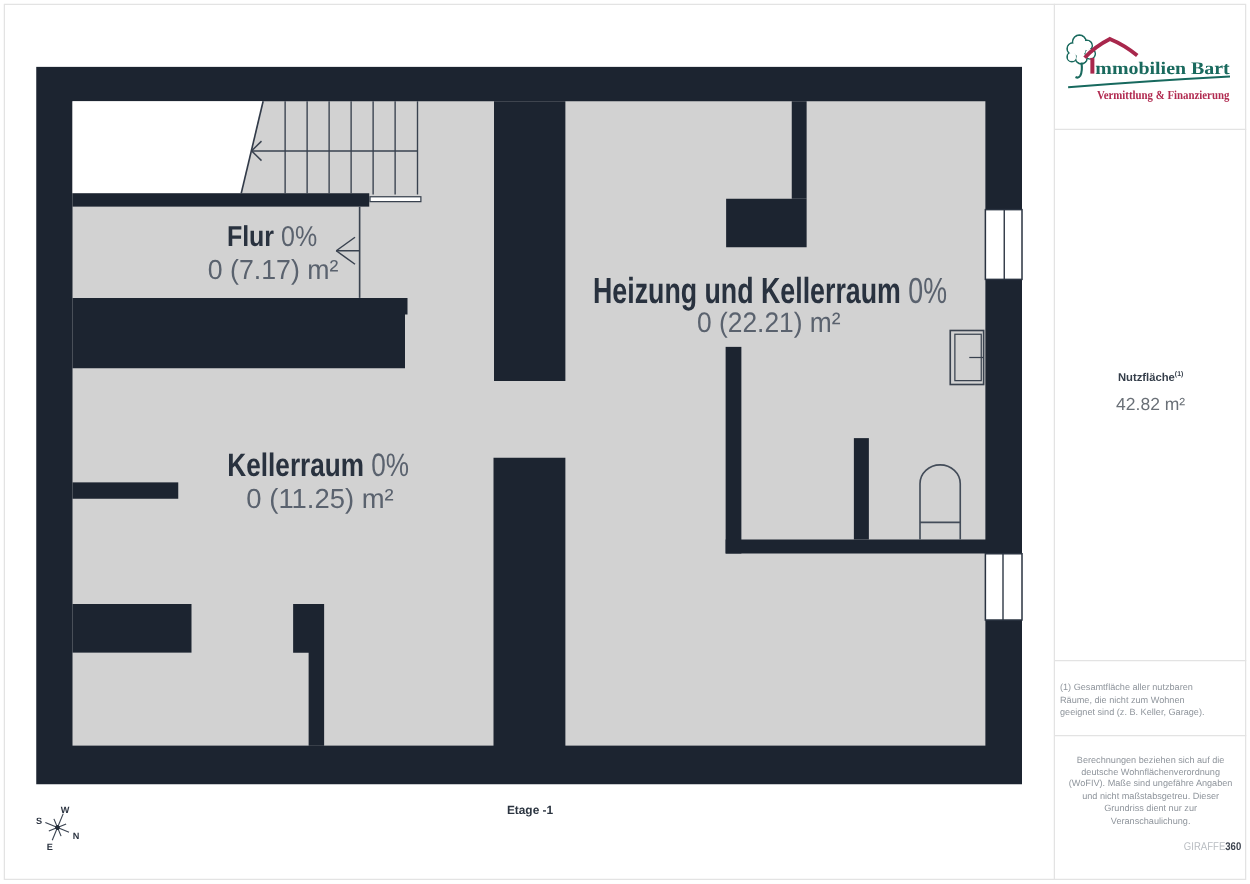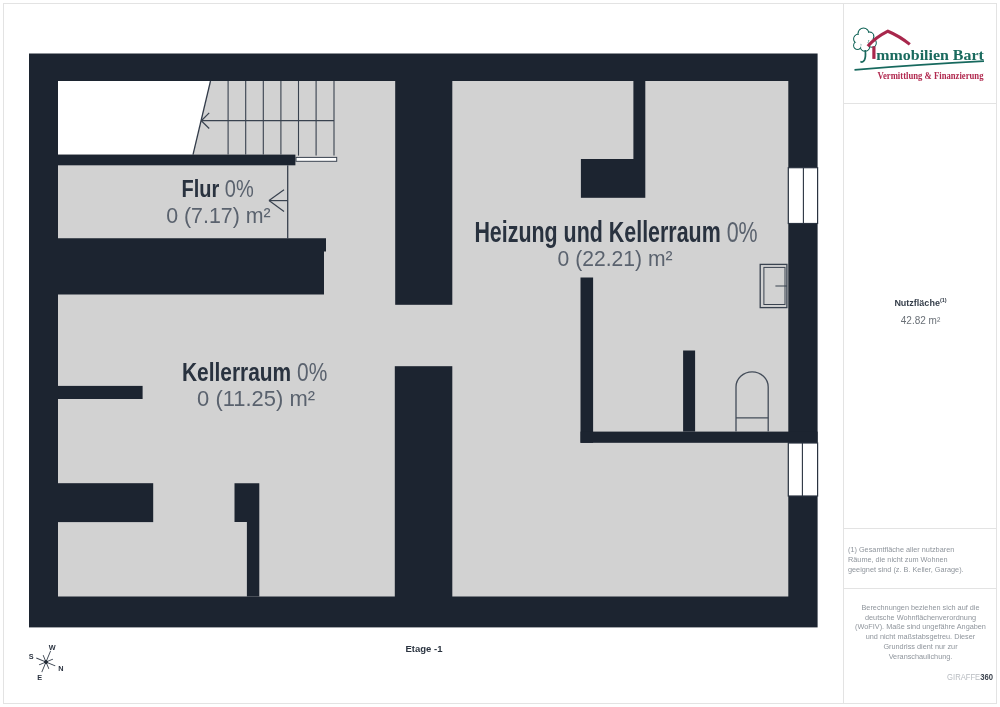--- a/index.html
+++ b/index.html
@@ -163,21 +163,21 @@
         <path d="M853.5,69.8 Q920,64.5 983,61.2" fill="none" stroke="#17695E" stroke-width="1.7"></path>
 
         <text x="929.5" y="79.3" font-family="Liberation Serif, serif" font-size="9.9" font-weight="bold" fill="#B12A50" text-anchor="middle" lengthAdjust="spacingAndGlyphs" textLength="106">Vermittlung &amp; Finanzierung</text>
       </svg>
     </div>
 
     <div class="abs" style="left:0;top:100px;width:153px;height:425px;border-bottom:1px solid #e3e3e3;">
 
       <div class="abs" style="left:0;top:194px;width:153px;text-align:center;font-size:9px;font-weight:bold;color:#353E4A;">Nutzfläche<span style="font-size:5.5px;vertical-align:super;">(1)</span></div>
 
-      <div class="abs" style="left:0;top:212px;width:153px;text-align:center;font-size:10px;color:#6A7077;">42.82 m²</div>
+      <div class="abs" style="left:0;top:212px;width:153px;text-align:center;font-size:14px;color:#6A7077;">42.82 m²</div>
     </div>
 
     <div class="abs" style="left:0;top:525px;width:153px;height:60px;border-bottom:1px solid #e3e3e3;">
 
       <div class="abs" style="left:4px;top:17px;width:145px;font-size:7.3px;line-height:9.9px;color:#8F959C;">(1) Gesamtfläche aller nutzbaren<br>Räume, die nicht zum Wohnen<br>geeignet sind (z. B. Keller, Garage).</div>
     </div>
 
     <div class="abs" style="left:0;top:585px;width:153px;height:148px;">
 
       <div class="abs" style="left:2px;top:15px;width:149px;text-align:center;font-size:7.3px;line-height:9.7px;color:#8F959C;">Berechnungen beziehen sich auf die<br>deutsche Wohnflächenverordnung<br>(WoFIV). Maße sind ungefähre Angaben<br>und nicht maßstabsgetreu. Dieser<br>Grundriss dient nur zur<br>Veranschaulichung.</div>

